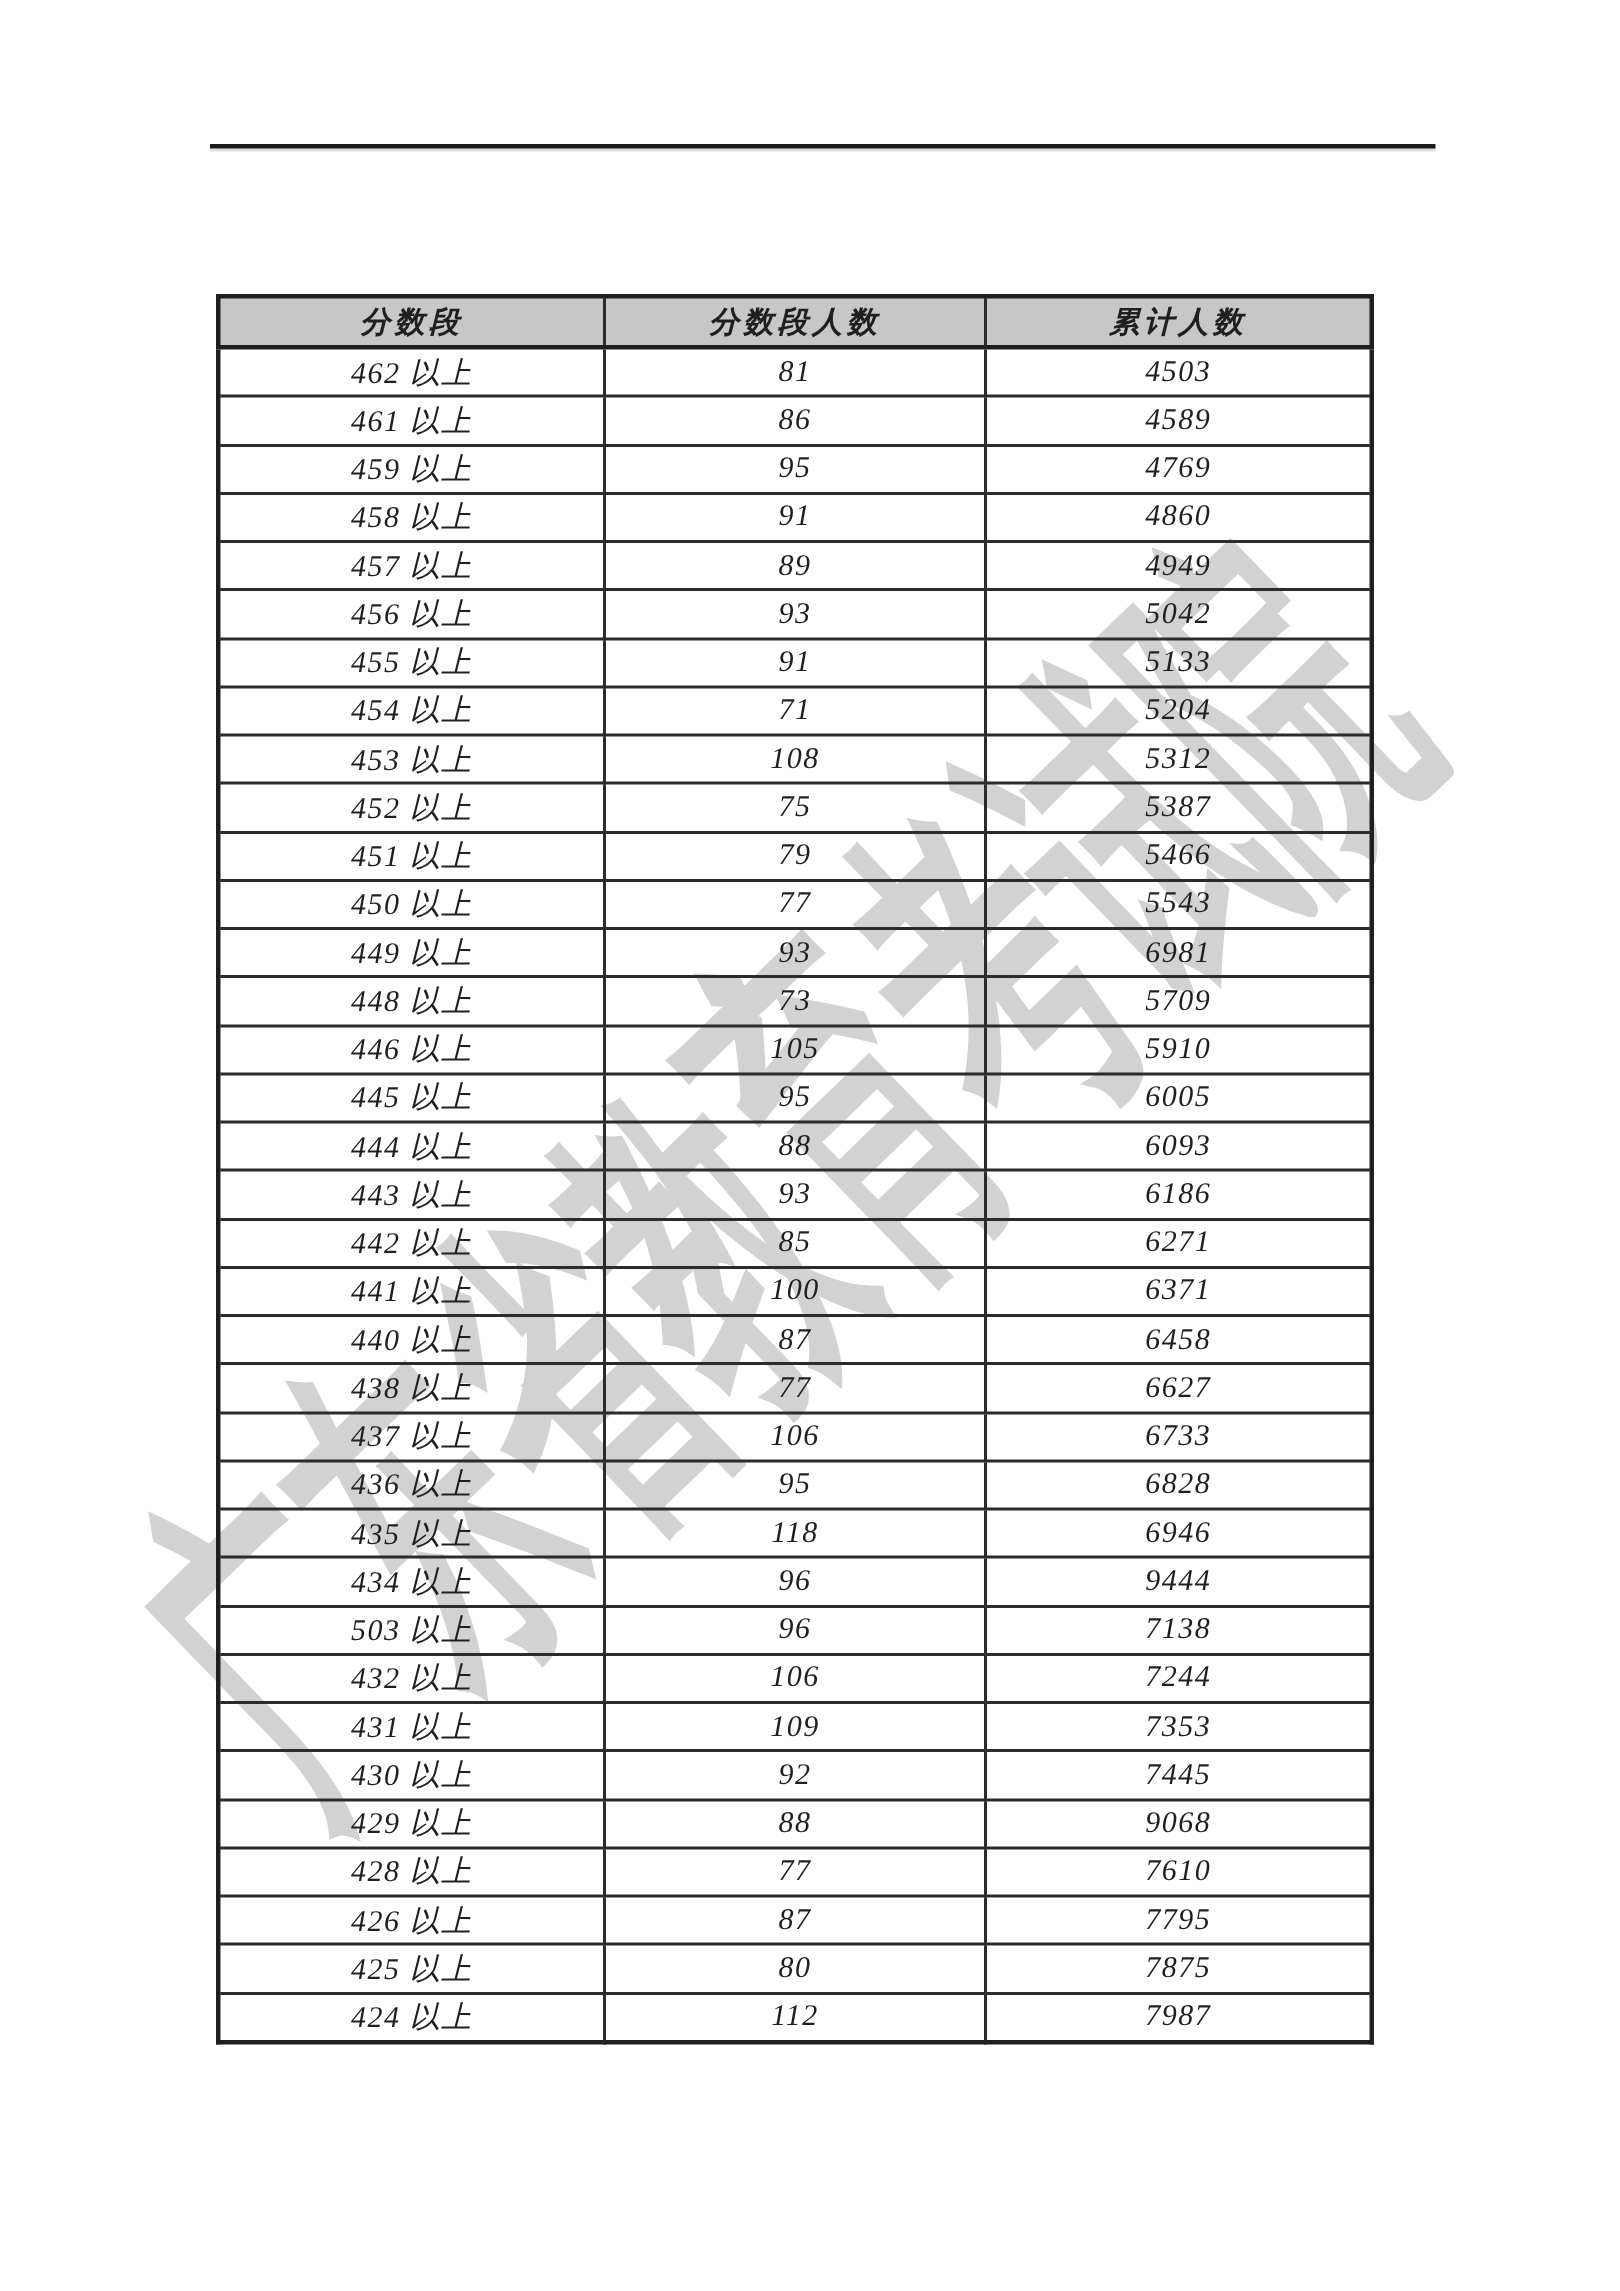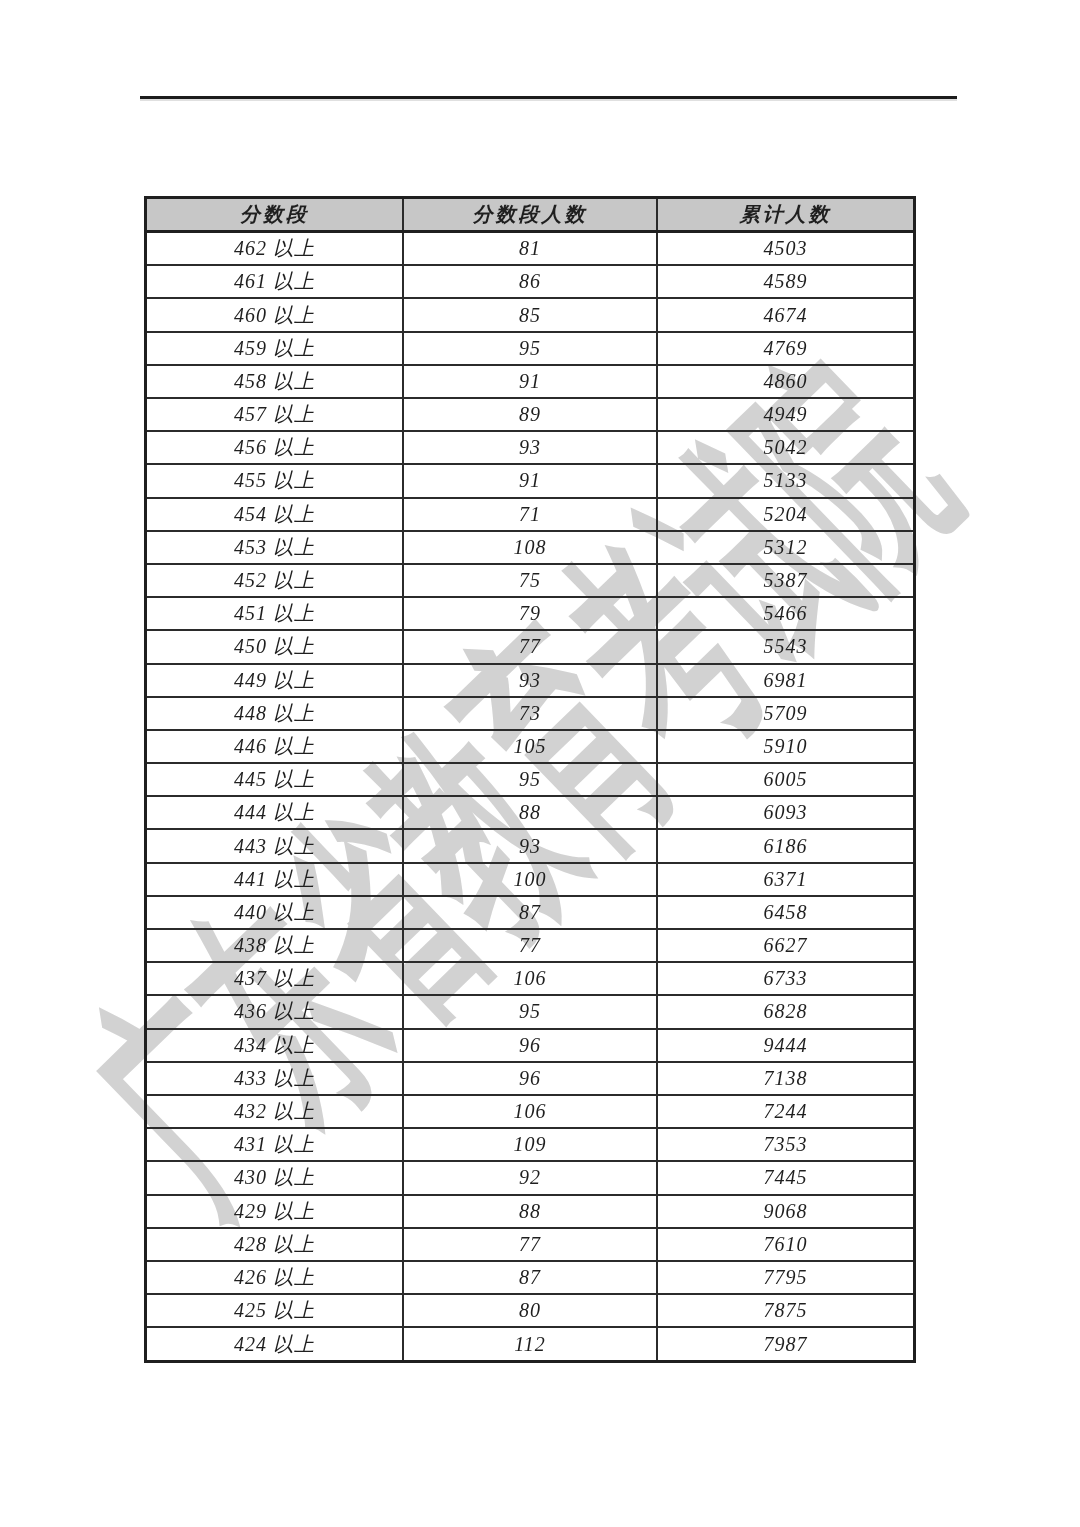--- a/index.html
+++ b/index.html
@@ -106,25 +106,20 @@
         <td>462 以上</td>
         <td>81</td>
         <td>4503</td>
       </tr>
       <tr>
         <td>461 以上</td>
         <td>86</td>
         <td>4589</td>
       </tr>
       <tr>
-        <td>460 以上</td>
-        <td>85</td>
-        <td>4674</td>
-      </tr>
-      <tr>
         <td>459 以上</td>
         <td>95</td>
         <td>4769</td>
       </tr>
       <tr>
         <td>458 以上</td>
         <td>91</td>
         <td>4860</td>
       </tr>
       <tr>
@@ -191,20 +186,25 @@
         <td>444 以上</td>
         <td>88</td>
         <td>6093</td>
       </tr>
       <tr>
         <td>443 以上</td>
         <td>93</td>
         <td>6186</td>
       </tr>
       <tr>
+        <td>442 以上</td>
+        <td>85</td>
+        <td>6271</td>
+      </tr>
+      <tr>
         <td>441 以上</td>
         <td>100</td>
         <td>6371</td>
       </tr>
       <tr>
         <td>440 以上</td>
         <td>87</td>
         <td>6458</td>
       </tr>
       <tr>
@@ -216,26 +216,31 @@
         <td>437 以上</td>
         <td>106</td>
         <td>6733</td>
       </tr>
       <tr>
         <td>436 以上</td>
         <td>95</td>
         <td>6828</td>
       </tr>
       <tr>
+        <td>435 以上</td>
+        <td>118</td>
+        <td>6946</td>
+      </tr>
+      <tr>
         <td>434 以上</td>
         <td>96</td>
         <td>9444</td>
       </tr>
       <tr>
-        <td>433 以上</td>
+        <td>503 以上</td>
         <td>96</td>
         <td>7138</td>
       </tr>
       <tr>
         <td>432 以上</td>
         <td>106</td>
         <td>7244</td>
       </tr>
       <tr>
         <td>431 以上</td>

